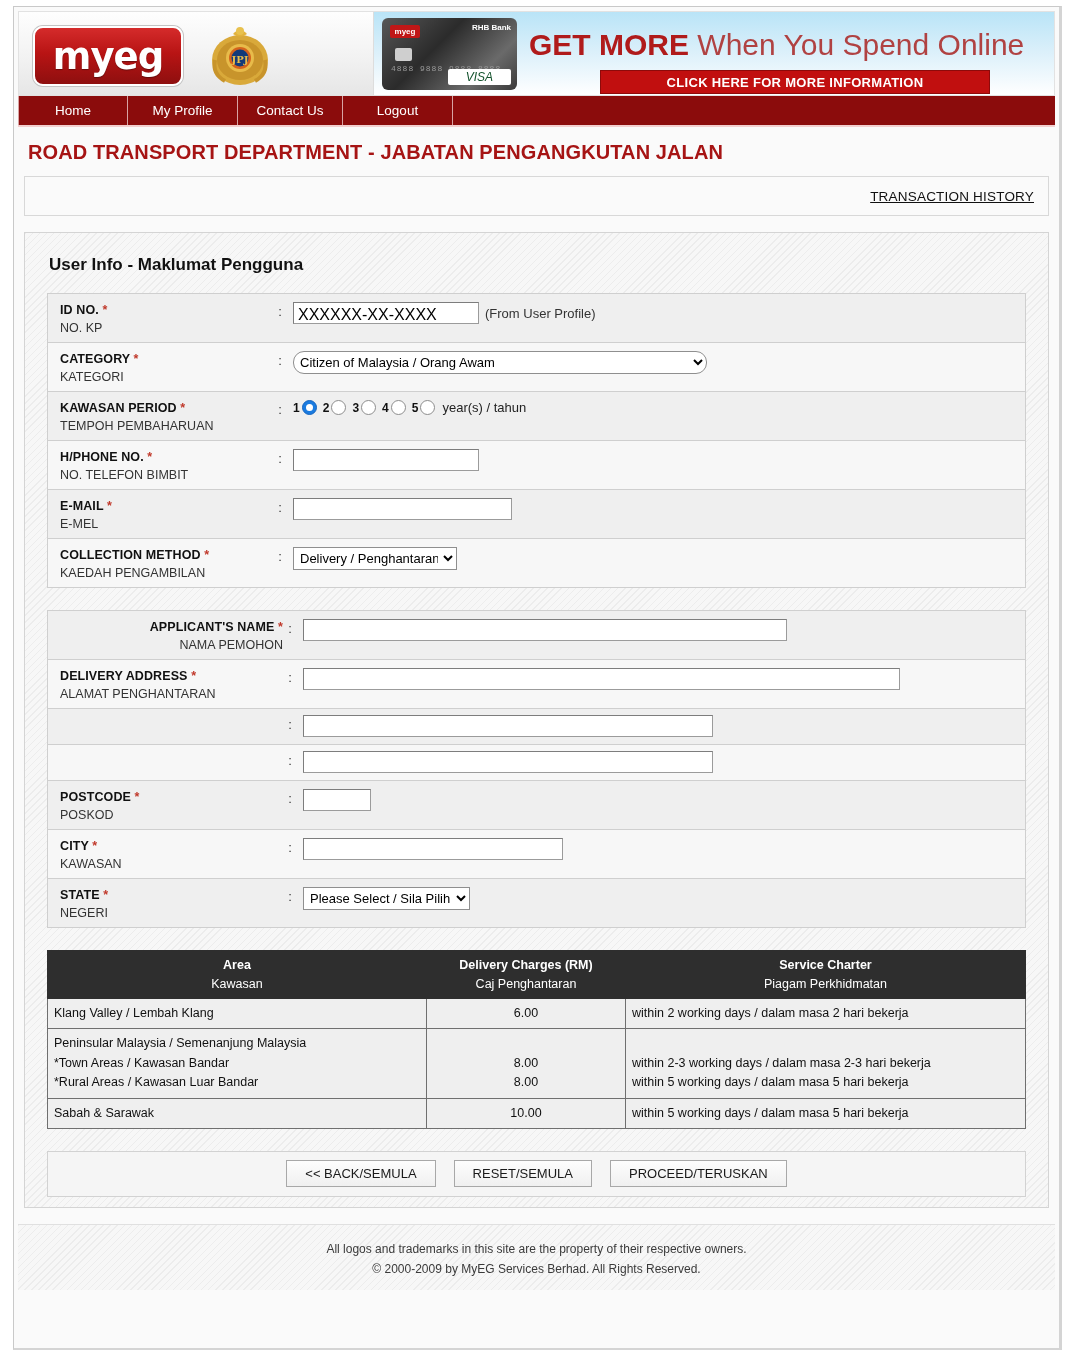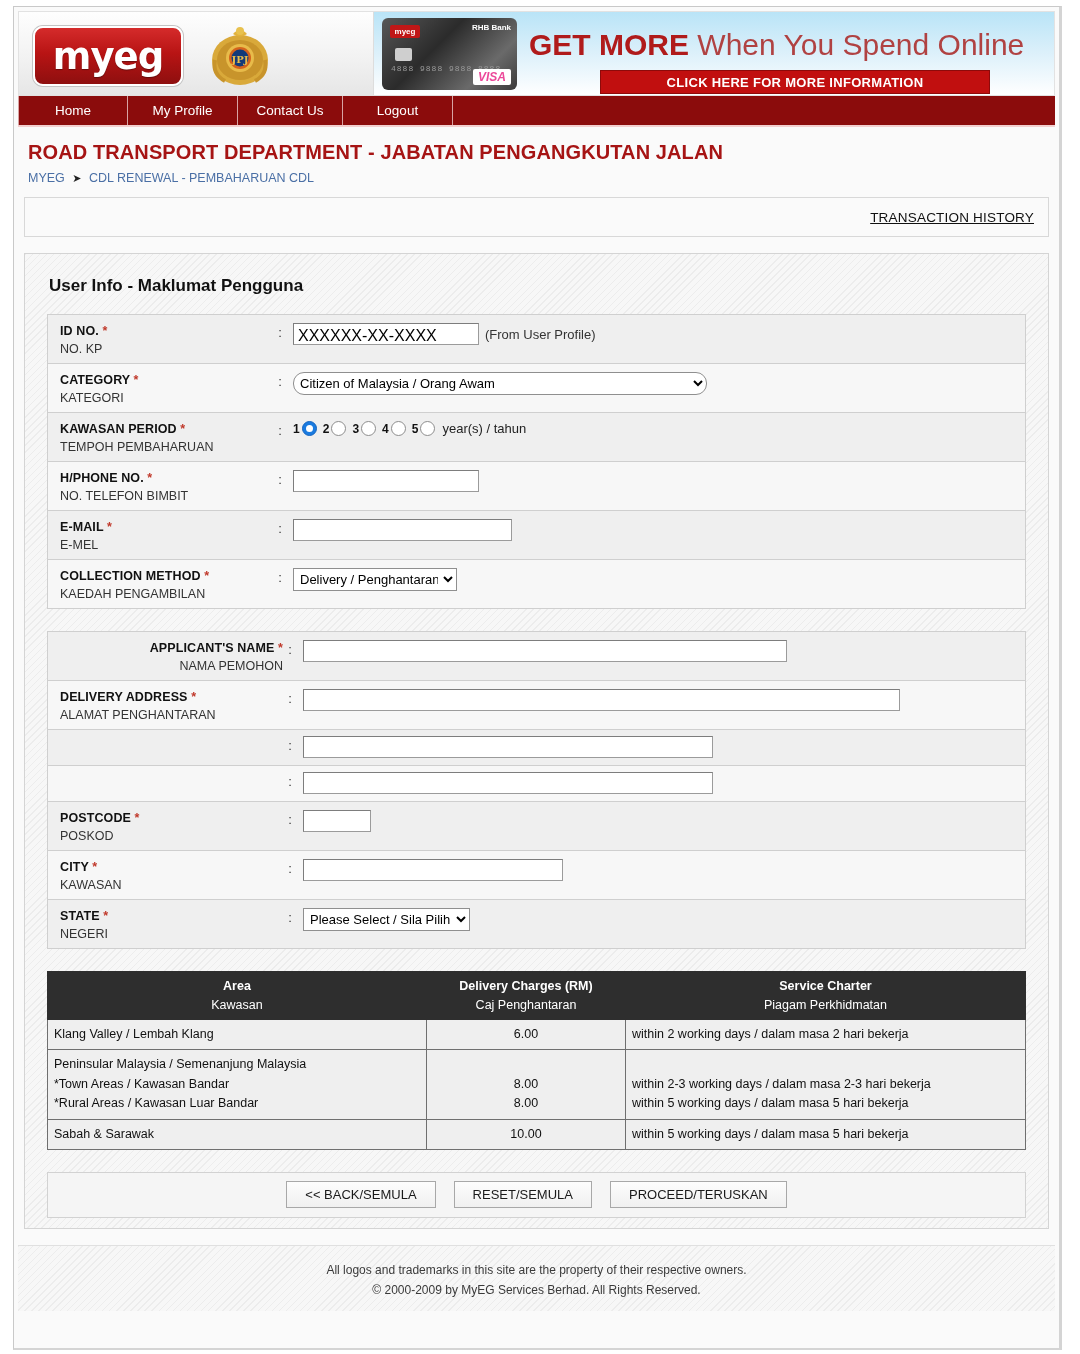--- a/index.html
+++ b/index.html
@@ -88,22 +88,22 @@
     position:absolute; right:6px; top:5px;
     font-size:8px; color:#ffffff; font-weight:bold;
   }
   #banner .card .num {
     position:absolute; left:9px; top:46px;
     font-size:8px; color:#9a9a9a; letter-spacing:1px;
     font-family:"Liberation Mono", monospace;
   }
   #banner .card .visa {
     position:absolute; right:6px; bottom:5px;
-    background:#ffffff; color:#ec4899; font-style:italic; font-weight:bold;
-    font-size:12px; padding:1px 5px; border-radius:2px;
+    background:#ffffff; color:#14532d; font-style:italic; font-weight:normal;
+    font-size:12px; padding:1px 18px; border-radius:2px;
   }
   #banner .headline {
     position: absolute; left: 155px; top: 16px; right: 6px;
     font-size: 30px; color: #9b2020; white-space: nowrap;
   }
   #banner .headline b { color:#b01b1b; font-weight:bold; }
   #banner .headline .light { color:#b04242; font-weight:normal; }
   #banner .cta {
     position: absolute; left: 226px; top: 58px;
     width: 388px; height: 22px;
@@ -337,25 +337,20 @@
   <div id="nav">
     <div class="item" style="width:110px">Home</div>
     <div class="item" style="width:110px">My Profile</div>
     <div class="item" style="width:105px">Contact Us</div>
     <div class="item" style="width:110px">Logout</div>
     <div class="spacer"></div>
   </div>
 
   <div id="titleblock">
     <div id="pagetitle">ROAD TRANSPORT DEPARTMENT - JABATAN PENGANGKUTAN JALAN</div>
-    <div id="crumbs">
-      <span>MYEG</span>
-      <span class="arrow">➤</span>
-      <span>CDL RENEWAL - PEMBAHARUAN CDL</span>
-    </div>
   </div>
 
   <div id="txhistbar">
     <a href="#">TRANSACTION HISTORY</a>
   </div>
 
   <div id="panel" class="stripe">
     <h2>User Info - Maklumat Pengguna</h2>
 
     <div class="formblock">

